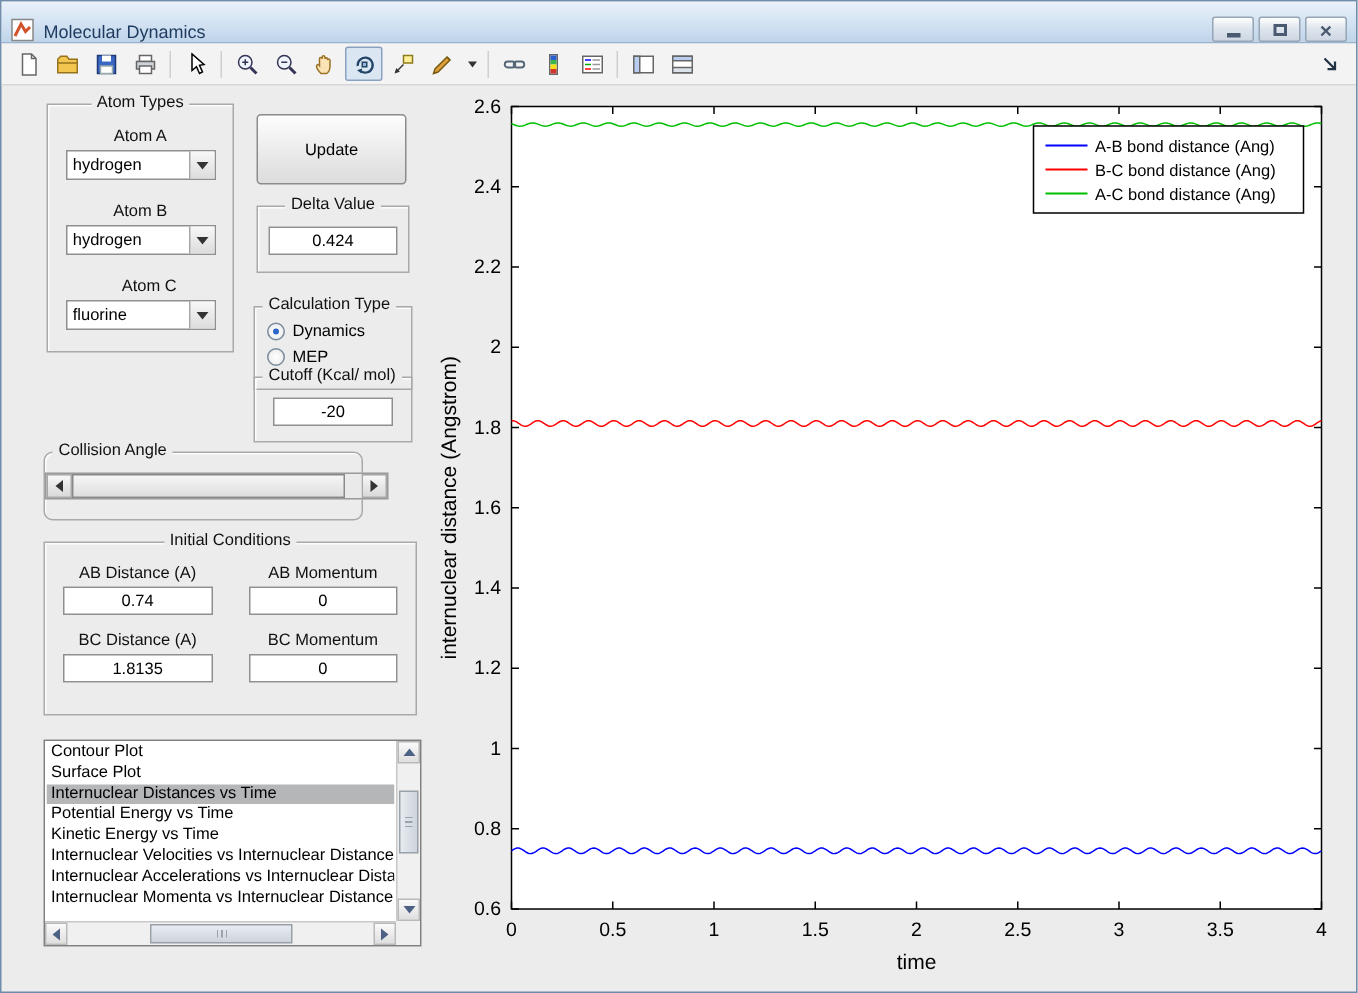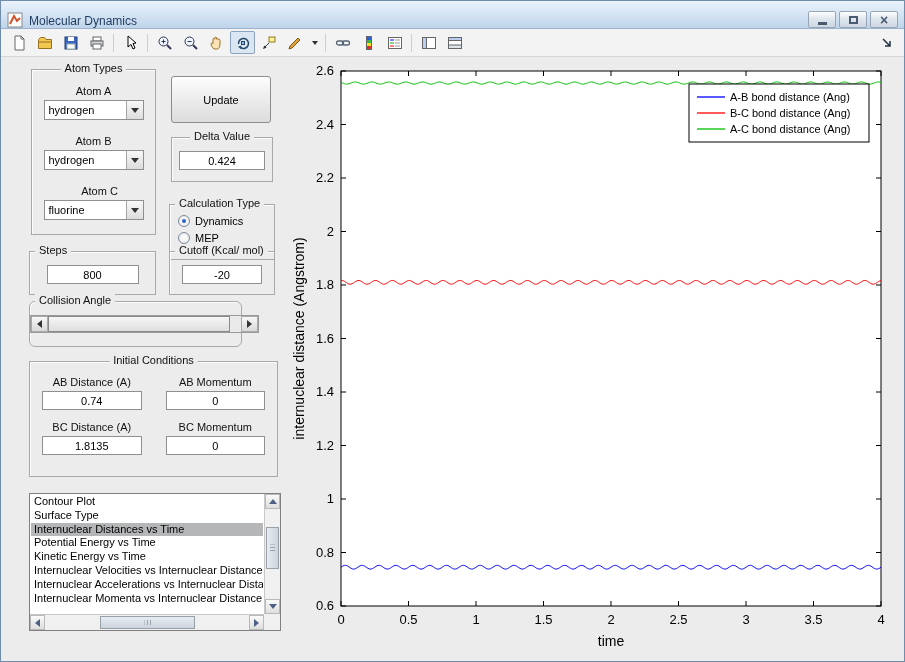--- a/index.html
+++ b/index.html
@@ -299,24 +299,20 @@
             <span class="radio-dot checked"></span>
             <span>Dynamics</span>
           </label>
           <label class="radio-row">
             <span class="radio-dot"></span>
             <span>MEP</span>
           </label>
         </div>
       </div>
 
-      <div class="panelbox" style="left:28px; top:194px; width:127px; height:44px;">
-        <span class="ptitle left">Steps</span>
-        <div class="tfield" style="width:92px; margin:13px auto 0;">800</div>
-      </div>
 
       <div class="panelbox" style="left:168px; top:194px; width:106px; height:44px;">
         <span class="ptitle left">Cutoff (Kcal/ mol)</span>
         <div class="tfield" style="width:80px; margin:13px auto 0;">-20</div>
       </div>
 
       <div class="panelbox" style="left:28px; top:244px; width:213px; height:46px;border-radius:6px;">
         <span class="ptitle left">Collision Angle</span>
         <div class="slider" style="width:229px; margin:13px auto 0;">
           <div class="sl-arrow">
@@ -341,21 +337,21 @@
           <div class="lbl">BC Distance (A)</div>
           <div class="lbl">BC Momentum</div>
           <div class="tfield">1.8135</div>
           <div class="tfield">0</div>
         </div>
       </div>
 
       <div class="listbox">
         <div class="lst-items" id="listbox-items">
             <div class="lst-item">Contour Plot</div>
-            <div class="lst-item">Surface Type</div>
+            <div class="lst-item">Surface Plot</div>
             <div class="lst-item" style="background: rgb(180, 182, 184);">Internuclear Distances vs Time</div>
             <div class="lst-item">Potential Energy vs Time</div>
             <div class="lst-item">Kinetic Energy vs Time</div>
             <div class="lst-item">Internuclear Velocities vs Internuclear Distance</div>
             <div class="lst-item">Internuclear Accelerations vs Internuclear Distance</div>
             <div class="lst-item">Internuclear Momenta vs Internuclear Distance</div>
           </div>
         <div class="vscroll">
           <div class="sbtn">
             <span class="tri-up-s"></span>

